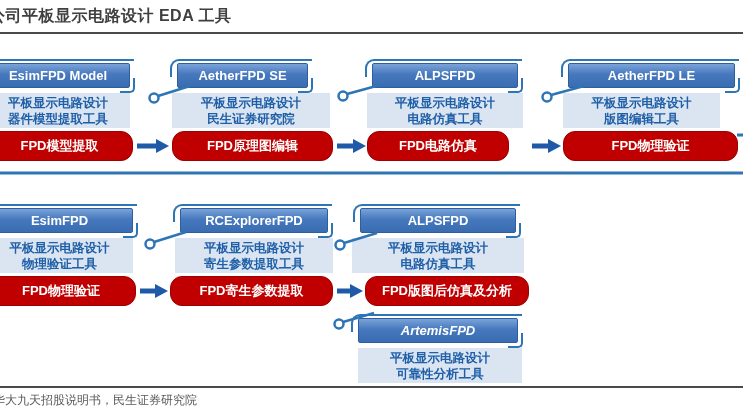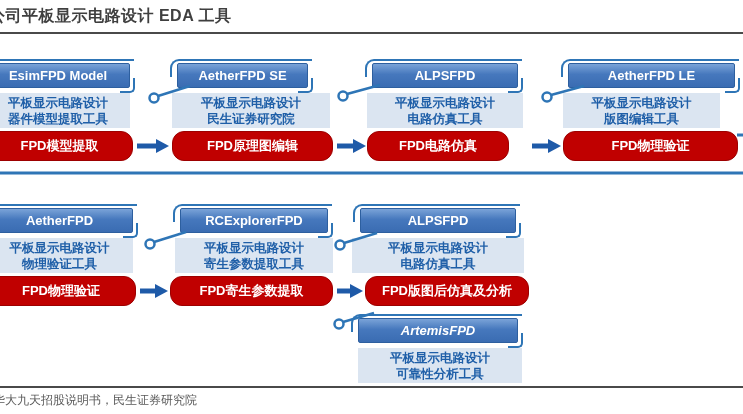--- a/index.html
+++ b/index.html
@@ -97,21 +97,21 @@
     </div>
   <div class="tool-desc" style="left:563px;top:93px;width:157px;">
     <span>平板显示电路设计</span>
     <span>版图编辑工具</span>
   </div>
   <div class="flow-box" style="left:563px;top:131px;width:175px;">
       <span>FPD物理验证</span>
     </div>
 
   <div class="tool-header" style="left:-14px;top:208px;width:147px;">
-      <span>AetherFPD</span>
+      <span>EsimFPD</span>
     </div>
   <div class="tool-desc" style="left:-14px;top:238px;width:147px;">
     <span>平板显示电路设计</span>
     <span>物理验证工具</span>
   </div>
   <div class="flow-box" style="left:-14px;top:276px;width:150px;">
       <span>FPD物理验证</span>
     </div>
 
   <div class="tool-header" style="left:180px;top:208px;width:148px;">

